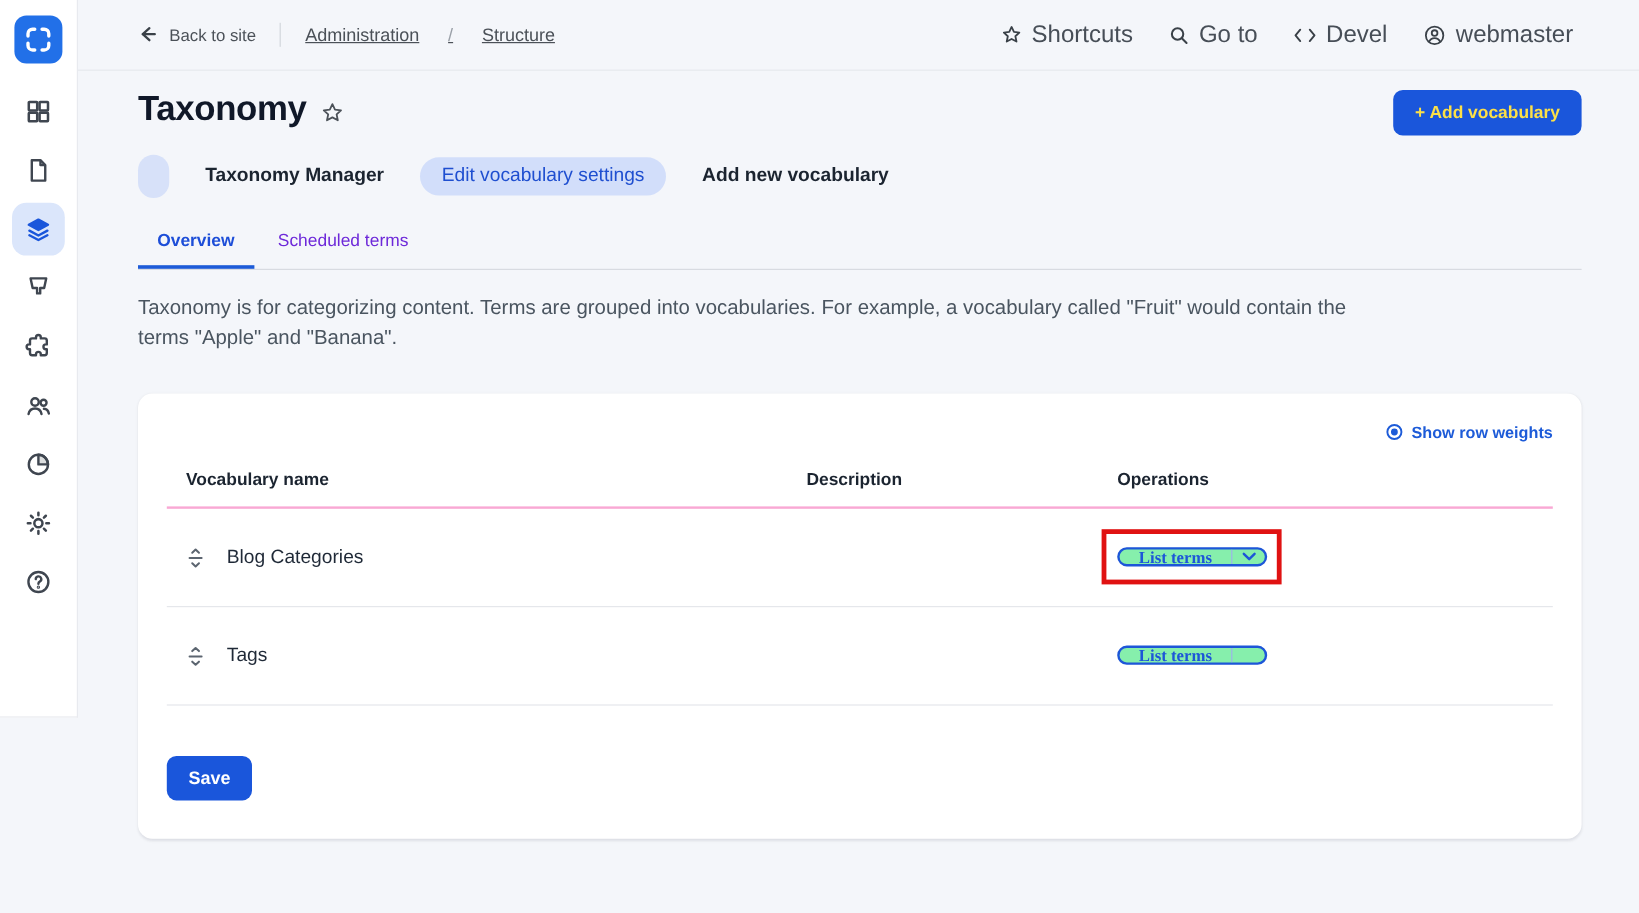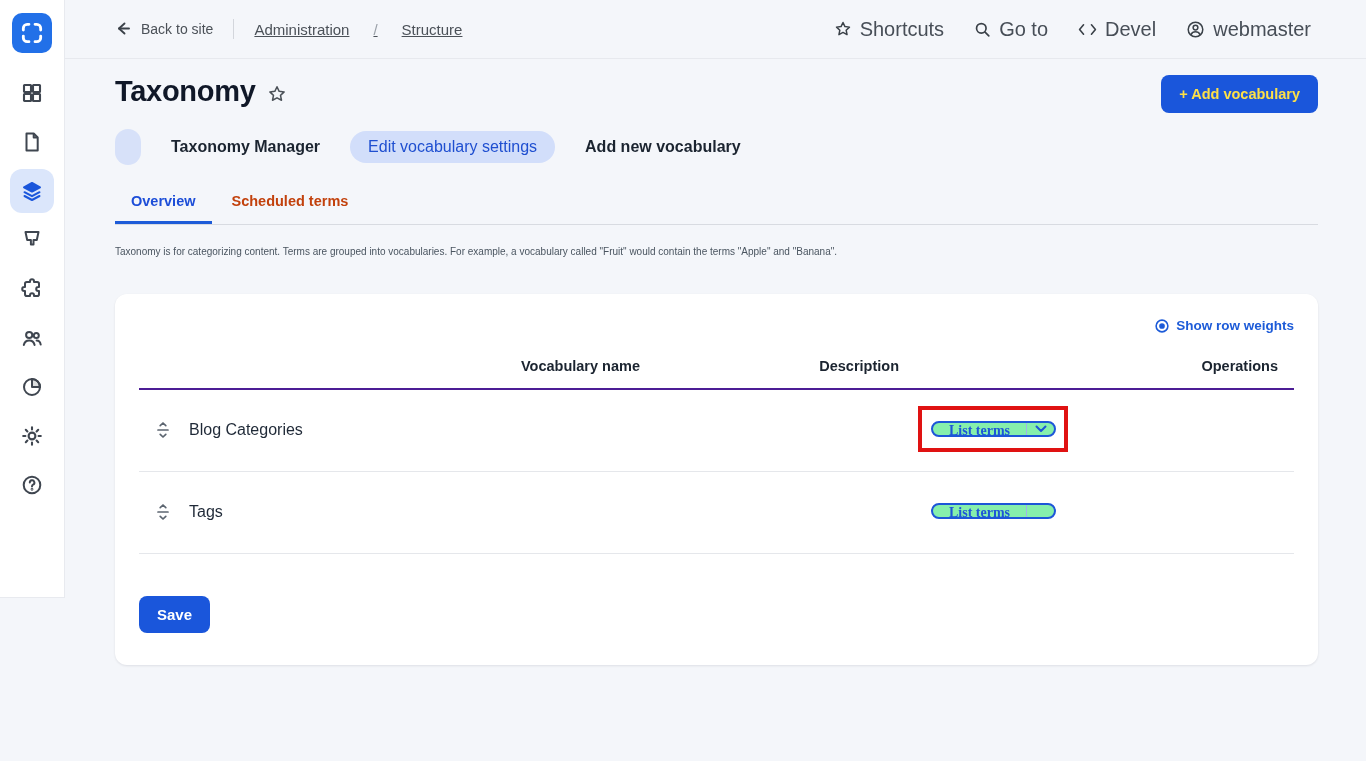--- a/index.html
+++ b/index.html
@@ -64,37 +64,37 @@
 
   .primary-tabs { display:flex; align-items:center; gap:30px; margin-top:16px; }
   .pill-stub { width:26px; height:36px; border-radius:14px; background:#d7e1f9; cursor:pointer; }
   .ptab { font-size:16px; font-weight:700; color:#1b2430; cursor:pointer; padding:7px 0; }
   .ptab.pill-active {
     background:#d2defa; color:#1f4fd0; border-radius:18px;
     padding:7px 18px; font-weight:500; font-size:16px;
   }
 
   .secondary-tabs { display:flex; gap:4px; margin-top:18px; border-bottom:1px solid #d8dbe1; }
-  .stab { font-size:14.5px; color:#c2410c; padding:10px 16px 12px 16px; cursor:pointer; border-bottom:3px solid transparent;font-weight:bold; }
+  .stab { font-size:14.5px; color:#6d28d9; padding:10px 16px 12px 16px; cursor:pointer; border-bottom:3px solid transparent; }
   .stab.active { color:#1d4ed8; border-bottom-color:#1d5bd8; font-weight:700; }
 
-  .description { margin-top:20px; font-size:10px; line-height:1.45; color:#4a5560; max-width:1012px; }
+  .description { margin-top:20px; font-size:17px; line-height:1.45; color:#4a5560; max-width:1012px; }
 
   
   .card {
     margin-top:34px; background:#fff; border-radius:12px;
     box-shadow:0 1px 3px rgba(16,24,40,.06), 0 1px 2px rgba(16,24,40,.04);
     padding:24px 24px 32px 24px;
   }
   .card-top { display:flex; justify-content:flex-end; }
   .show-weights { display:flex; align-items:center; gap:6px; color:#1d5bd8; font-size:13.5px; font-weight:700; cursor:pointer; }
 
   .tbl { margin-top:14px; }
   .tbl-row { display:grid; grid-template-columns:517px 259px 1fr; align-items:center; }
-  .tbl-head { border-bottom:2px solid #4c1d95;text-align:right; }
+  .tbl-head { border-bottom:2px solid #f9a8d4; }
   .th { font-size:14.5px; font-weight:700; color:#1b2430; padding:10px 16px 14px 16px; }
   .data-row { height:82px; border-bottom:1px solid #e5e7eb; }
   .cell-name { display:flex; align-items:center; gap:18px; padding-left:16px; font-size:16px; color:#1f2937; }
   .drag-handle { color:#5c6570; cursor:grab; }
   .cell-ops { padding-left:16px; }
 
   .dropbutton-wrap { position:relative; display:inline-flex; }
   .dropbutton {
     display:inline-flex; align-items:stretch; background:#86efac;
     border:2px solid #1d56d8; border-radius:9px; overflow:hidden; height:16px;font-family:Liberation Serif, serif;

